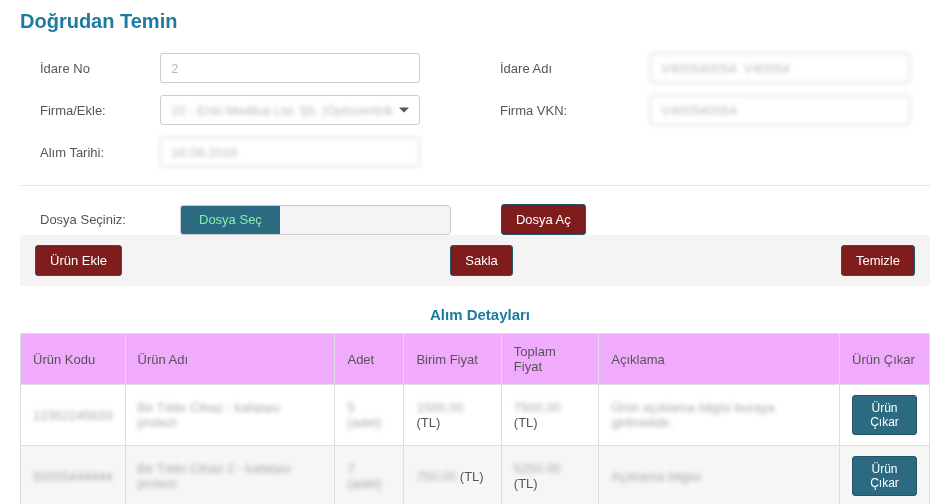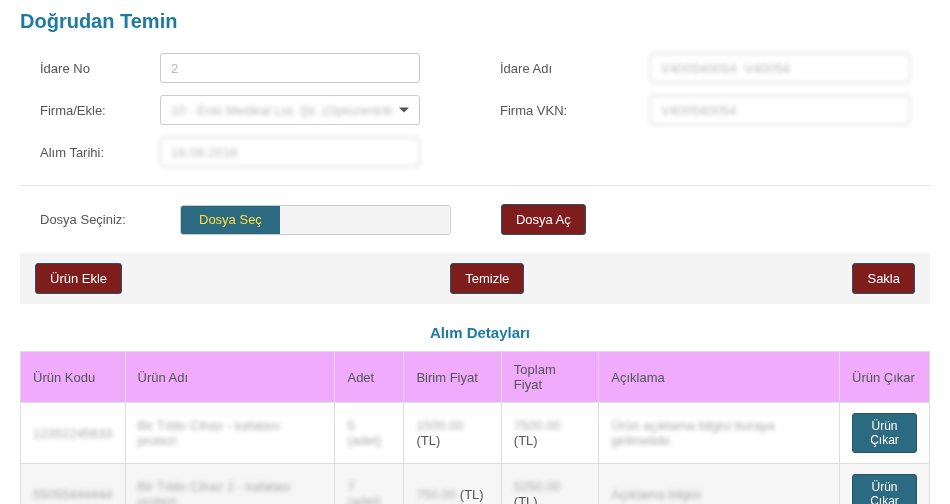--- a/index.html
+++ b/index.html
@@ -89,39 +89,38 @@
       width: 120px;
     }
     hr.divider {
       border: none;
       border-top: 1px solid #e5e5e5;
       margin: 18px 0;
     }
     .file-section {
       display: flex;
       align-items: center;
-      margin-bottom: 18px;
     }
     .file-label {
       width: 160px;
       padding-left: 20px;
       color: #555;
     }
     .file-picker {
       display: inline-flex;
       align-items: stretch;
       height: 30px;
       border: 1px solid #ccc;
       border-radius: 3px;
       overflow: hidden;
       margin-right: 50px;
     }
     .file-picker-btn {
       background: #2b6a80;
-      color: #fde047;
+      color: #86efac;
       border: none;
       padding: 0 18px;
       cursor: pointer;
       font-size: 13px;
     }
     .file-picker-name {
       background: #f4f4f4;
       width: 170px;
       display: flex;
       align-items: center;
@@ -236,22 +235,22 @@
   <div class="file-label">Dosya Seçiniz:</div>
   <div class="file-picker">
     <button class="file-picker-btn">Dosya Seç</button>
     <div class="file-picker-name"></div>
   </div>
   <button class="btn">Dosya Aç</button>
 </div>
 
 <div class="action-bar">
   <button class="btn">Ürün Ekle</button>
+  <button class="btn">Sakla</button>
   <button class="btn">Temizle</button>
-  <button class="btn">Sakla</button>
 </div>
 
 <div class="section-title">Alım Detayları</div>
 
 <table class="data-table">
   <thead>
     <tr>
       <th>Ürün Kodu</th>
       <th>Ürün Adı</th>
       <th>Adet</th>

